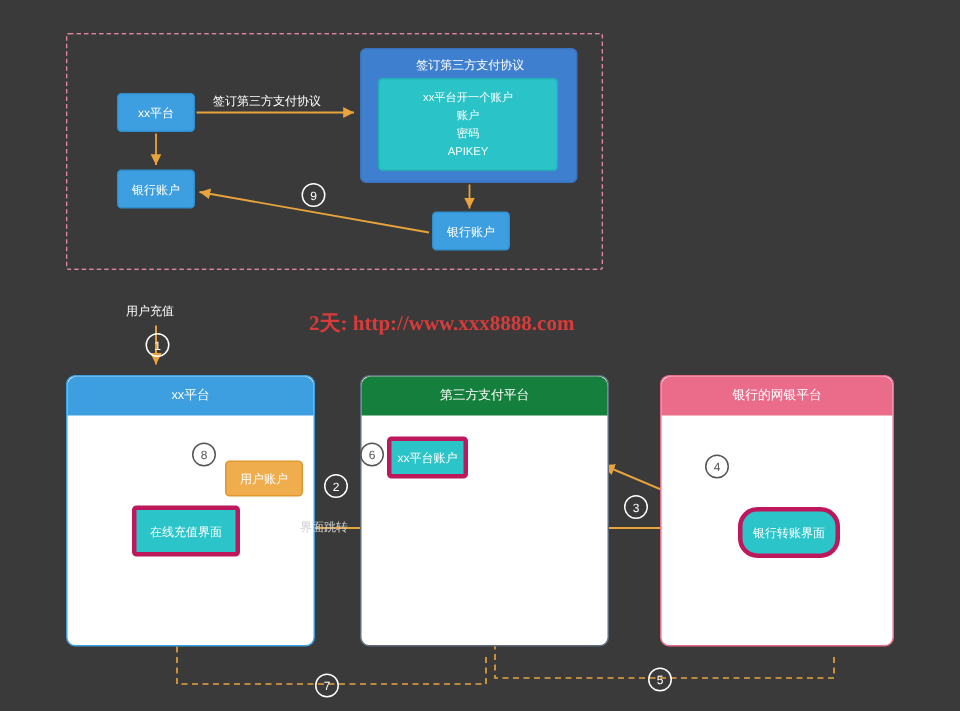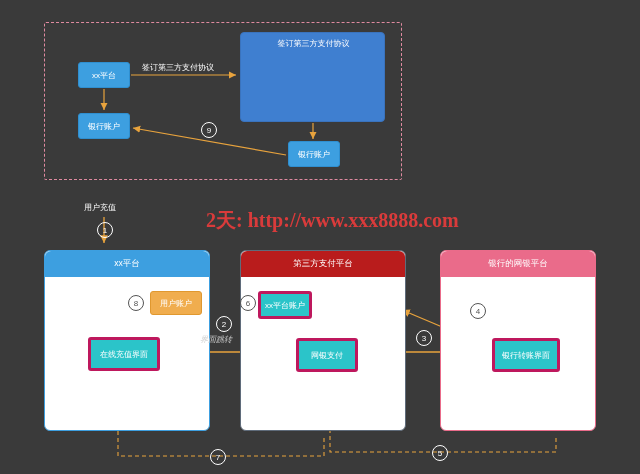--- a/index.html
+++ b/index.html
@@ -44,53 +44,53 @@
 
   
   .col{border-radius:6px;background:#fff;box-sizing:border-box;}
   .colhead{
     height:26px;border-radius:6px 6px 0 0;color:#fff;font-size:8.5px;
     display:flex;align-items:center;justify-content:center;
   }
   #col1{left:44px;top:250px;width:166px;height:181px;border:1px solid #3d9fe0;}
   #col1 .colhead{background:#3d9fe0;}
   #col2{left:240px;top:250px;width:166px;height:181px;border:1px solid #5f6b7a;}
-  #col2 .colhead{background:#b91c1c;}
+  #col2 .colhead{background:#15803d;}
   #col3{left:440px;top:250px;width:156px;height:181px;border:1px solid #ea6b8a;}
   #col3 .colhead{background:#ea6b8a;}
 
   .tealbox{
     position:absolute;background:#2bc4c9;border:3px solid #be185d;border-radius:3px;
     color:#fff;font-size:8px;display:flex;align-items:center;justify-content:center;
   }
   .orangebox{
     position:absolute;background:#f0ad4e;border:1px solid #e0982f;border-radius:3px;
-    color:#fff;font-size:8px;display:flex;align-items:center;justify-content:center;
+    color:#fff;font-size:8px;display:flex;align-items:center;justify-content:center;margin-top:16px;
   }
 
   #b-user-acct{left:150px;top:291px;width:50px;height:22px;}
   #b-online{left:88px;top:337px;width:66px;height:28px;}
   #b-xx-acct{left:258px;top:291px;width:48px;height:22px;}
   #b-thirdparty-bank{left:318px;top:291px;width:80px;height:22px;}
   #b-wangyin{left:296px;top:338px;width:56px;height:28px;}
-  #b-bank-transfer{left:492px;top:338px;width:62px;height:28px;}
+  #b-bank-transfer{left:492px;top:338px;width:62px;height:28px;border-radius:13px;}
 
   
   .circ{
     position:absolute;width:14px;height:14px;border-radius:50%;
     border:1px solid #ffffff;color:#ffffff;font-size:8px;
     display:flex;align-items:center;justify-content:center;
     background:transparent;
   }
   .circ.onwhite{border-color:#555;color:#555;}
 
   
   #watermark{
     position:absolute;left:206px;top:207px;color:#d93b3b;
-    font-size:20px;font-family:"Liberation Serif",serif;font-weight:bold;white-space:nowrap;
+    font-size:14px;font-family:"Liberation Serif",serif;font-weight:bold;white-space:nowrap;
   }
 
   .toptext{position:absolute;color:#ffffff;font-size:8px;white-space:nowrap;}
   .dk{position:absolute;color:#cfcfcf;font-size:8px;white-space:nowrap;}
 
   svg.ovl{position:absolute;left:0;top:0;width:640px;height:474px;pointer-events:none;}
 </style>
 </head>
 <body>
 
@@ -136,20 +136,26 @@
   <div class="box bluebox" id="top-xx">xx平台</div>
 
   <div class="box bluebox" id="top-bank">银行账户</div>
 
   <div class="box bluebox" id="top-bank2">银行账户</div>
 
   <div class="box" id="agreement-panel">
     <div class="lbl" id="agreement-title">签订第三方支付协议</div>
   </div>
 
+  <div class="box" id="agreement-inner">
+    <span>xx平台开一个账户</span>
+    <span>账户</span>
+    <span>密码</span>
+    <span>APIKEY</span>
+  </div>
 
   <div class="toptext" style="left:142px;top:62px;">签订第三方支付协议</div>
 
   <div class="circ" style="left:201px;top:122px;">9</div>
 
   <div id="watermark">
     <span>2天: http://www.xxx8888.com</span>
   </div>
 
   <div class="toptext" style="left:84px;top:202px;">用户充值</div>
@@ -159,31 +165,30 @@
     <div class="colhead">xx平台</div>
   </div>
   <div class="orangebox" id="b-user-acct">用户账户</div>
   <div class="tealbox" id="b-online">在线充值界面</div>
   <div class="circ onwhite" style="left:128px;top:295px;">8</div>
 
   <div class="box col" id="col2">
     <div class="colhead">第三方支付平台</div>
   </div>
   <div class="tealbox" id="b-xx-acct">xx平台账户</div>
-  <div class="tealbox" id="b-wangyin">网银支付</div>
   <div class="circ onwhite" style="left:240px;top:295px;">6</div>
 
   <div class="box col" id="col3">
     <div class="colhead">银行的网银平台</div>
   </div>
   <div class="tealbox" id="b-bank-transfer">银行转账界面</div>
   <div class="circ onwhite" style="left:470px;top:303px;">4</div>
 
   <div class="circ" style="left:216px;top:316px;">2</div>
-  <div class="dk" style="left:200px;top:334px;font-style:italic;">界面跳转</div>
+  <div class="dk" style="left:200px;top:346px;">界面跳转</div>
 
   <div class="circ" style="left:416px;top:330px;">3</div>
 
   <div class="circ" style="left:432px;top:445px;">5</div>
 
   <div class="circ" style="left:210px;top:449px;">7</div>
 
 </div>
 
 </body></html>

